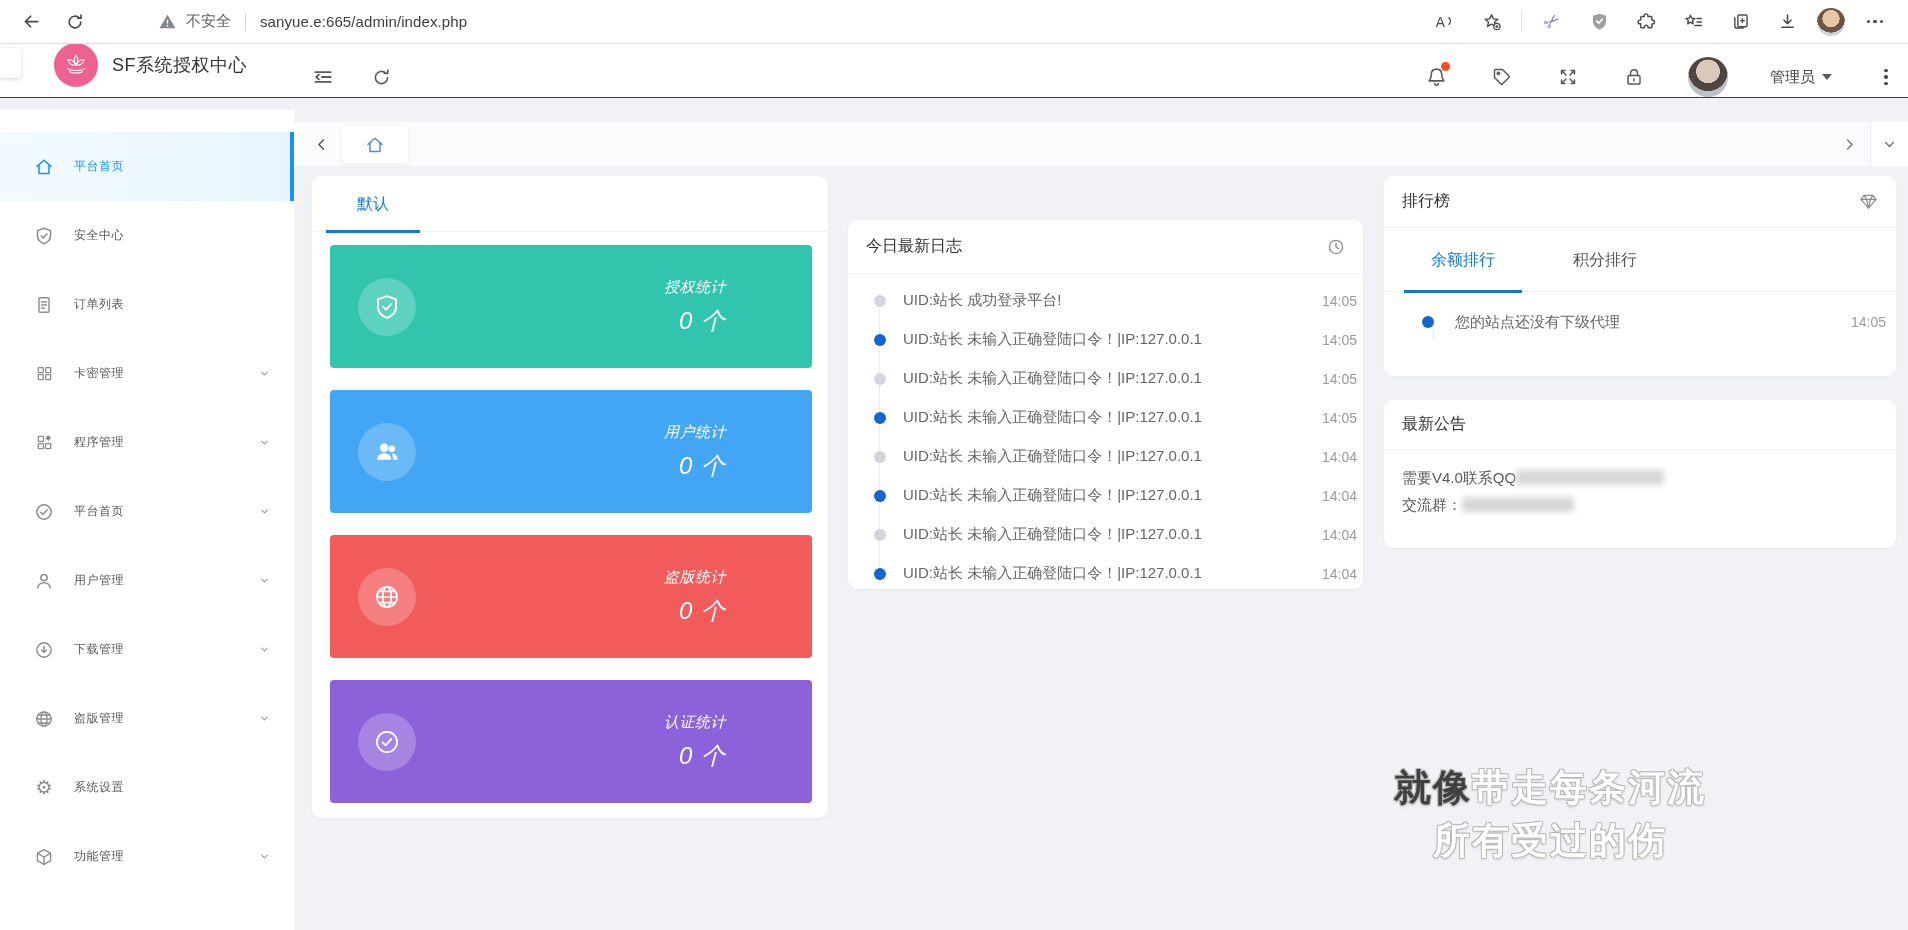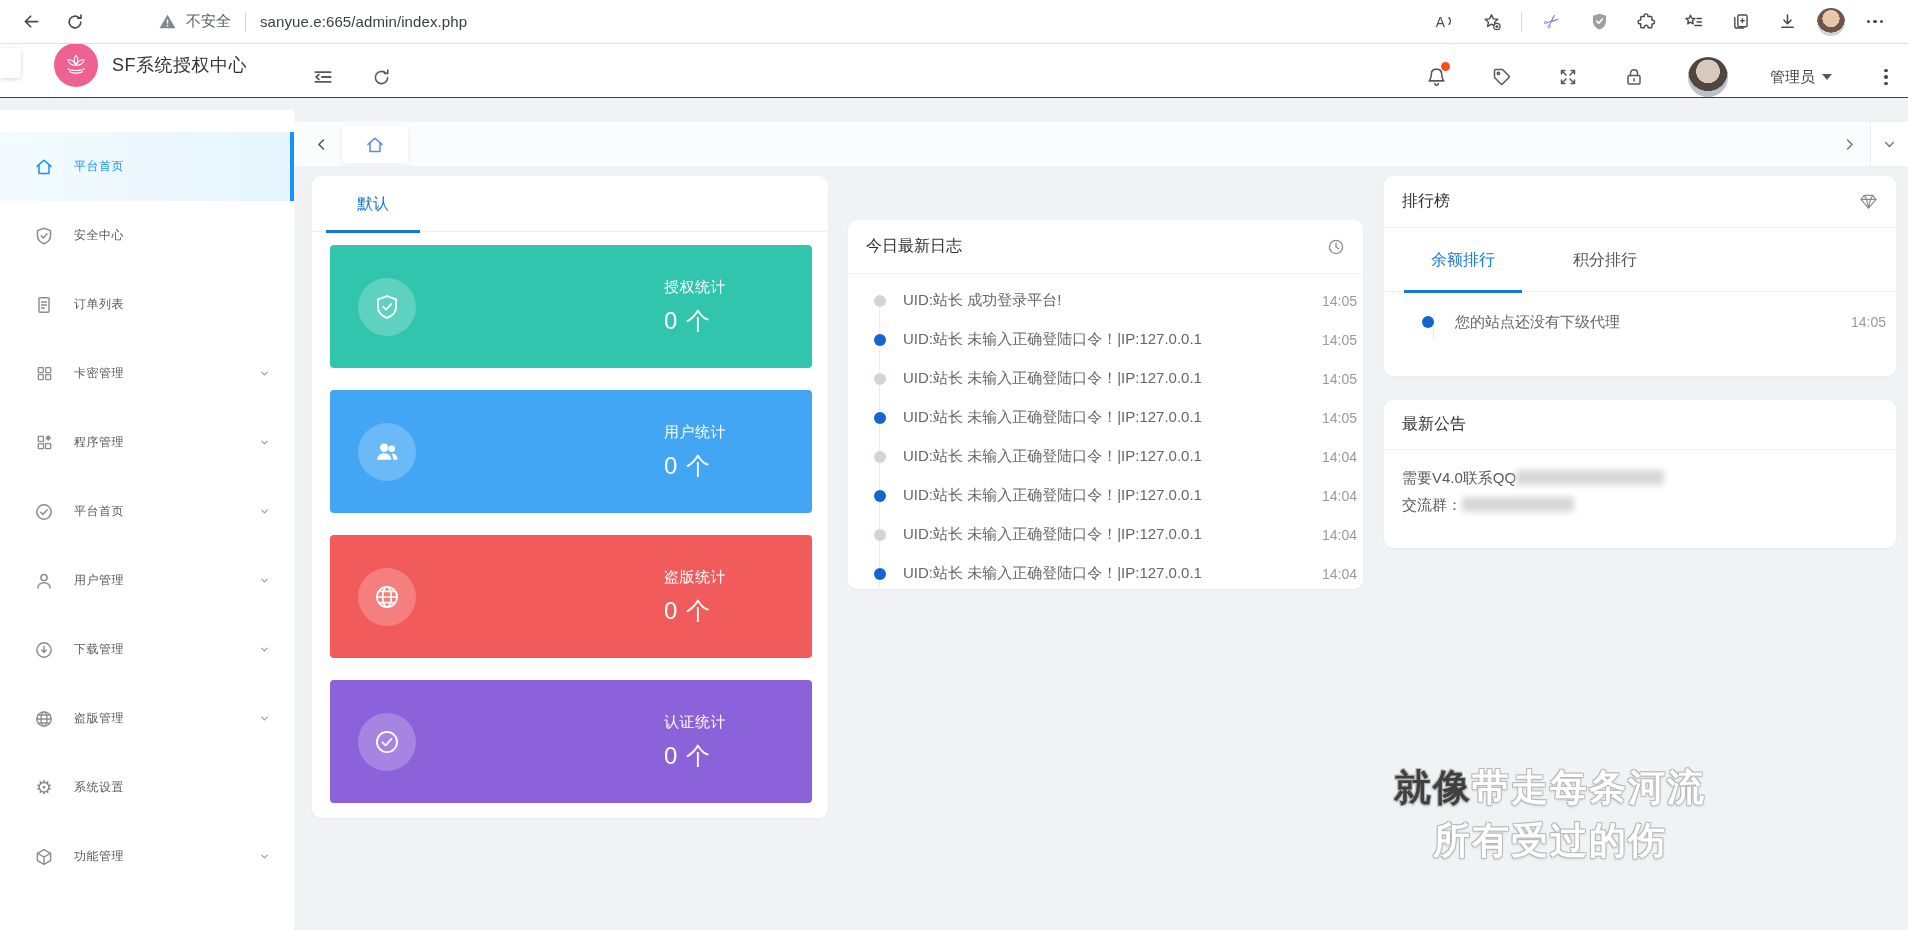--- a/index.html
+++ b/index.html
@@ -77,21 +77,21 @@
   .stats-tabrow { position:relative; height:56px; border-bottom:1px solid #f0f0f0; }
   .stats-tab { position:absolute; left:14px; top:0; width:94px; height:56px; display:flex; align-items:center; justify-content:center;
                font-size:16px; color:#1576d6; }
   .stats-tab::after { content:""; position:absolute; left:0; bottom:-1px; width:94px; height:3px; background:#1576d6; }
   .cards { position:absolute; left:18px; right:16px; top:69px; }
   .card { position:relative; height:123px; border-radius:4px; margin-bottom:22px; color:#fff; }
   .card.c0 { background:#32c5ad; } .card.c1 { background:#42a6f5; }
   .card.c2 { background:#f25b5b; } .card.c3 { background:#8c62da; }
   .card .circ { position:absolute; left:28px; top:50%; transform:translateY(-50%); width:58px; height:58px; border-radius:50%;
                 background:rgba(255,255,255,.22); display:flex; align-items:center; justify-content:center; color:#fff; }
-  .card .ctxt { position:absolute; right:86px; top:50%; transform:translateY(-50%); text-align:left; }
+  .card .ctxt { position:absolute; right:86px; top:50%; transform:translateY(-50%); text-align:right;font-style:italic; }
   .card .clabel { font-size:15px; letter-spacing:.5px; }
   .card .cvalue { font-size:24px; margin-top:8px; letter-spacing:1px; }
 
   
   .log-panel { left:554px; top:66px; width:515px; height:369px;margin-top:44px; }
   .tl { position:relative; list-style:none; padding-top:7px; }
   .tl-line { position:absolute; width:1px; background:#ececec; left:31px; }
   .lrow { position:relative; height:39px; display:flex; align-items:center; padding-left:55px;gap:48px; }
   .dot { position:absolute; left:26px; width:12px; height:12px; border-radius:50%; }
   .dot.gray { background:#d2d6dc; } .dot.blue { background:#1565d0; }

